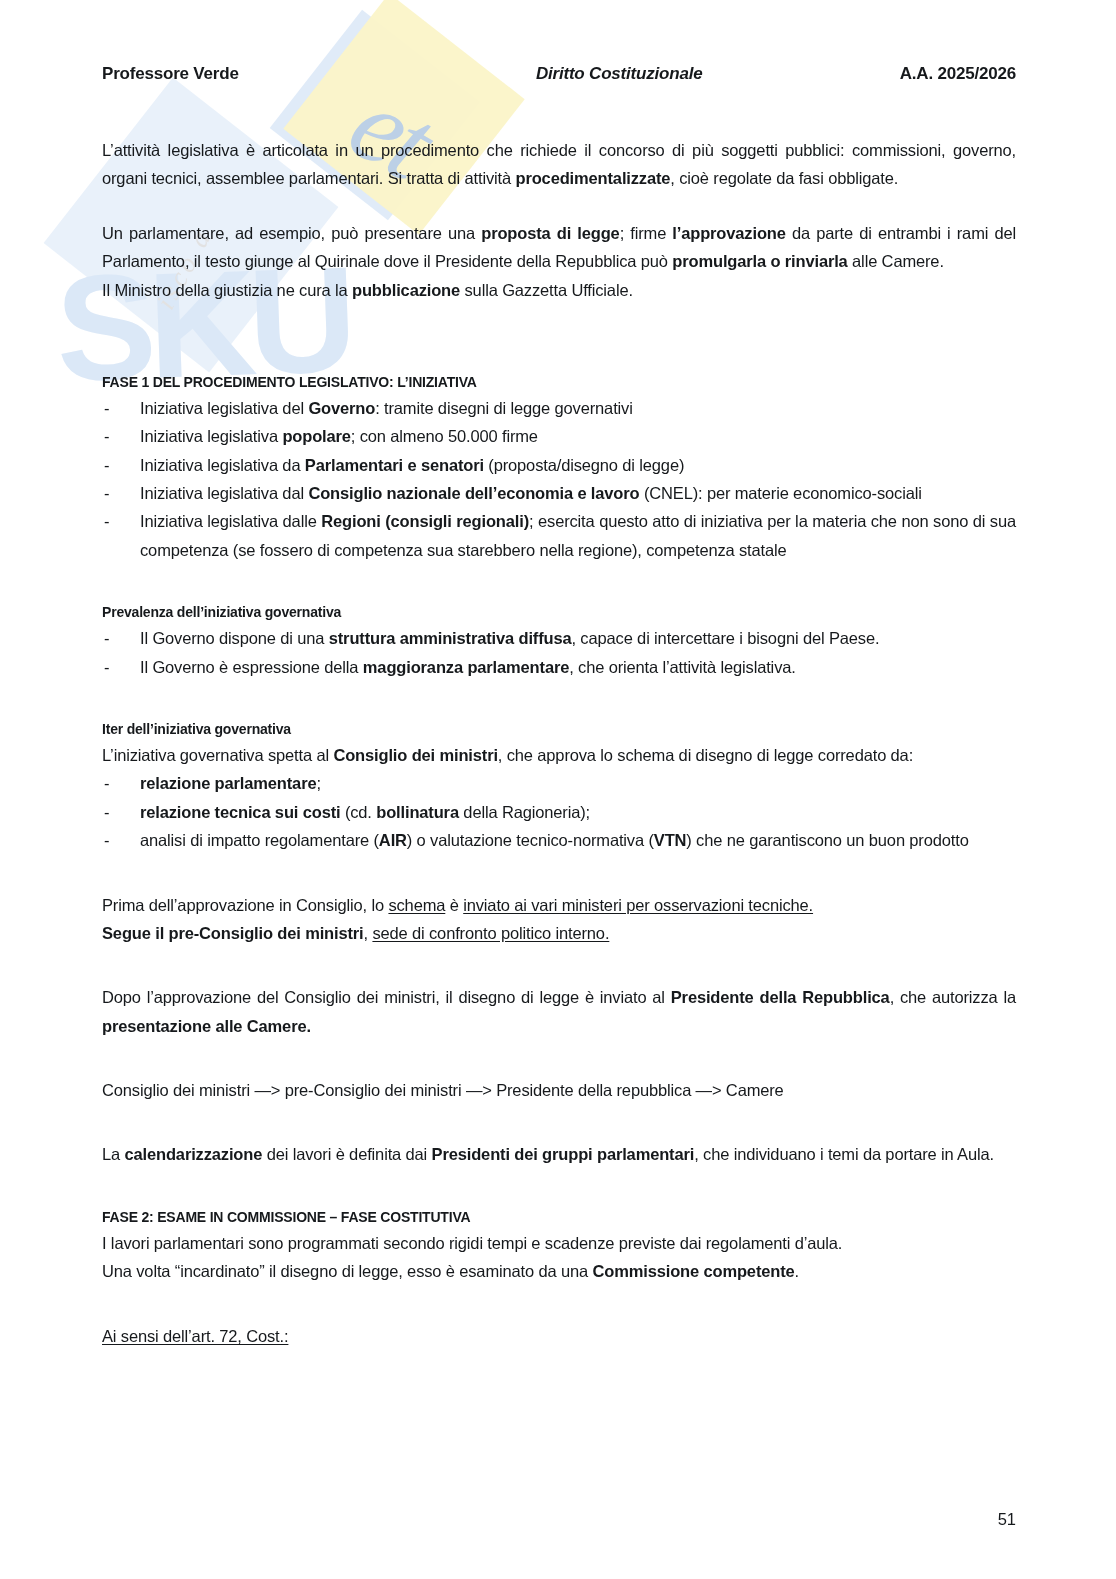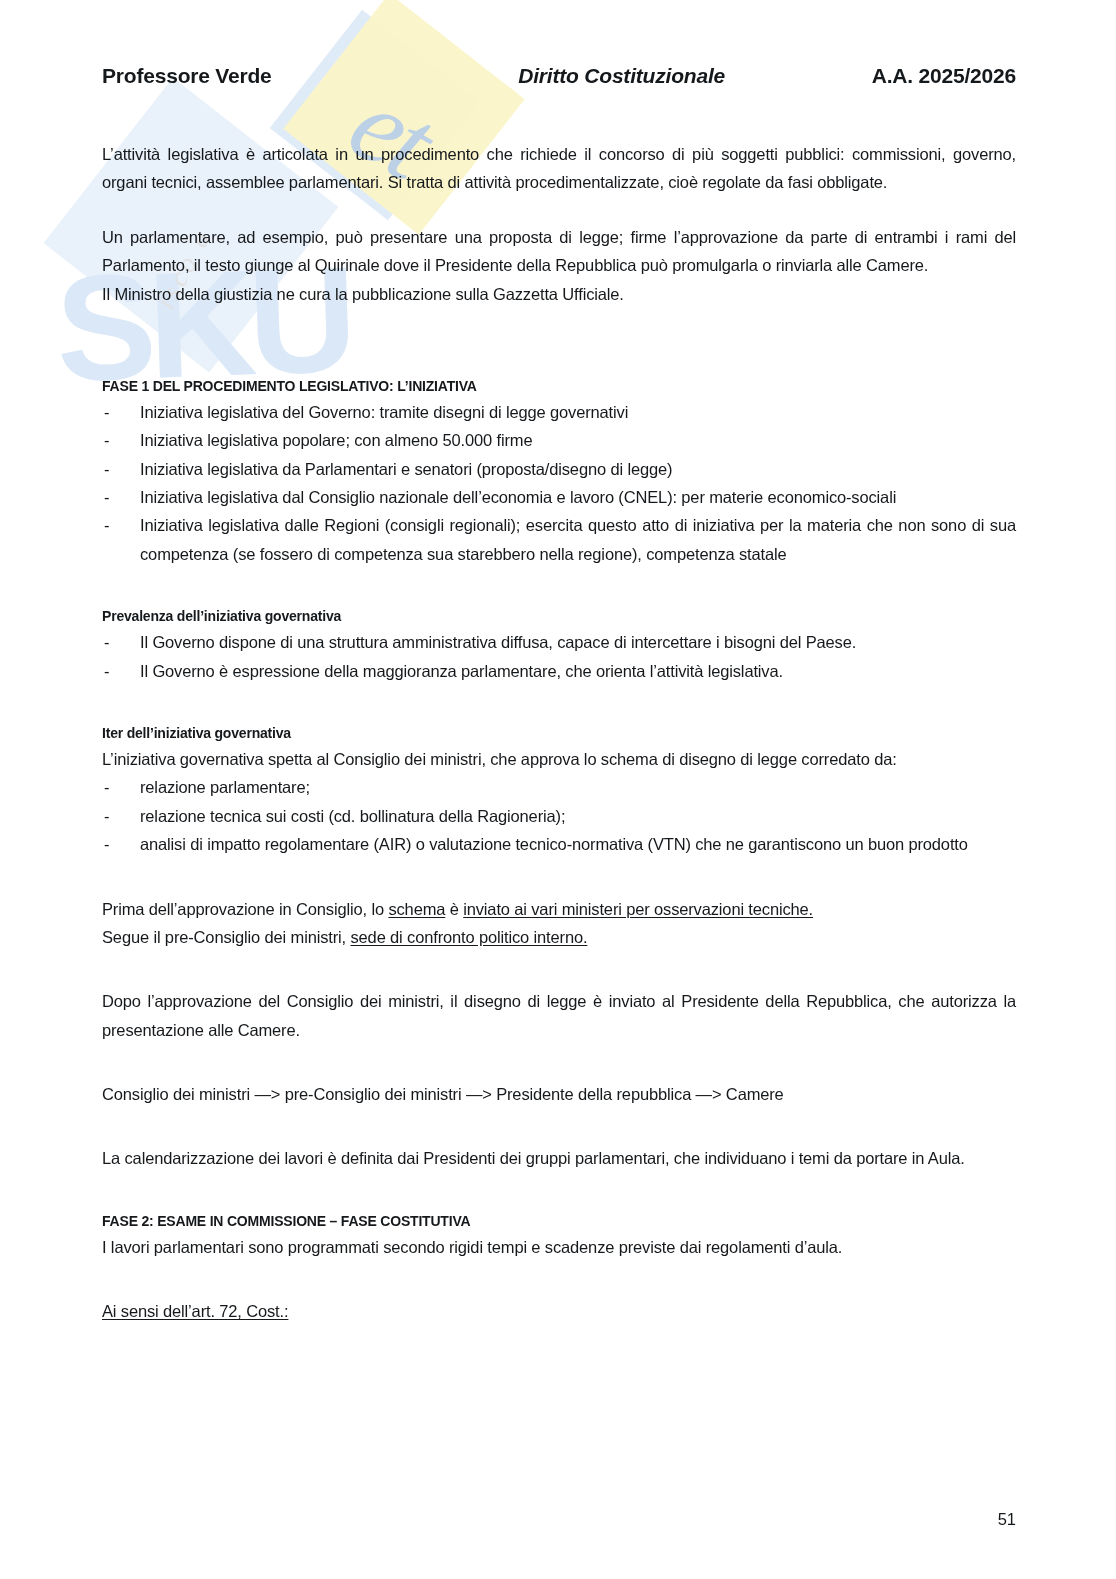--- a/index.html
+++ b/index.html
@@ -92,21 +92,21 @@
     width: 914px;
     z-index: 2;
   }
 
   .doc-header {
     display: flex;
     justify-content: space-between;
     align-items: baseline;
     padding-top: 64px;
     font-weight: bold;
-    font-size: 21px;
+    font-size: 17px;
     letter-spacing: -0.2px;
   }
   .doc-header .hdr-center { margin-left: 100px; font-style: italic; }
 
   p.body-text, div.body-text {
     font-size: 16.5px;
     line-height: 1.72;
     margin: 0;
     text-align: justify;
     letter-spacing: -0.15px;
@@ -136,21 +136,21 @@
     font-size: 16.5px;
     line-height: 1.72;
     text-align: justify;
     letter-spacing: -0.15px;
   }
   ul.dash-list > li .dash {
     position: absolute;
     left: 2px;
     top: 0;
   }
-  b, strong { font-weight: normal; margin-top: 13px; }
+  b, strong { font-weight: bold; margin-top: 13px; }
   u { text-decoration: underline; text-underline-offset: 2px; }
 
   .page-num {
     position: absolute;
     right: 100px;
     top: 1496px;
     font-size: 16.5px;
     z-index: 2;
     margin-top: 14px;
   }
@@ -234,20 +234,21 @@
     <div class="body-text nojust">Consiglio dei ministri —&gt; pre-Consiglio dei ministri —&gt; Presidente della repubblica —&gt; Camere</div>
 
     <div class="gap-lg"></div>
 
     <p class="body-text"><span>La </span><b>calendarizzazione</b><span> dei lavori è definita dai </span><b>Presidenti dei gruppi parlamentari</b><span>, che individuano i temi da portare in Aula.</span></p>
 
     <div class="gap-lg"></div>
 
     <div class="sec-head">FASE 2: ESAME IN COMMISSIONE – FASE COSTITUTIVA</div>
     <div class="body-text nojust">I lavori parlamentari sono programmati secondo rigidi tempi e scadenze previste dai regolamenti d’aula.</div>
+    <div class="body-text nojust"><span>Una volta “incardinato” il disegno di legge, esso è esaminato da una </span><b>Commissione competente</b><span>.</span></div>
 
     <div class="gap-lg"></div>
 
     <div class="body-text nojust"><u>Ai sensi dell’art. 72, Cost.:</u></div>
 
   </div>
 
   <div class="page-num">51</div>
 
 </div>

